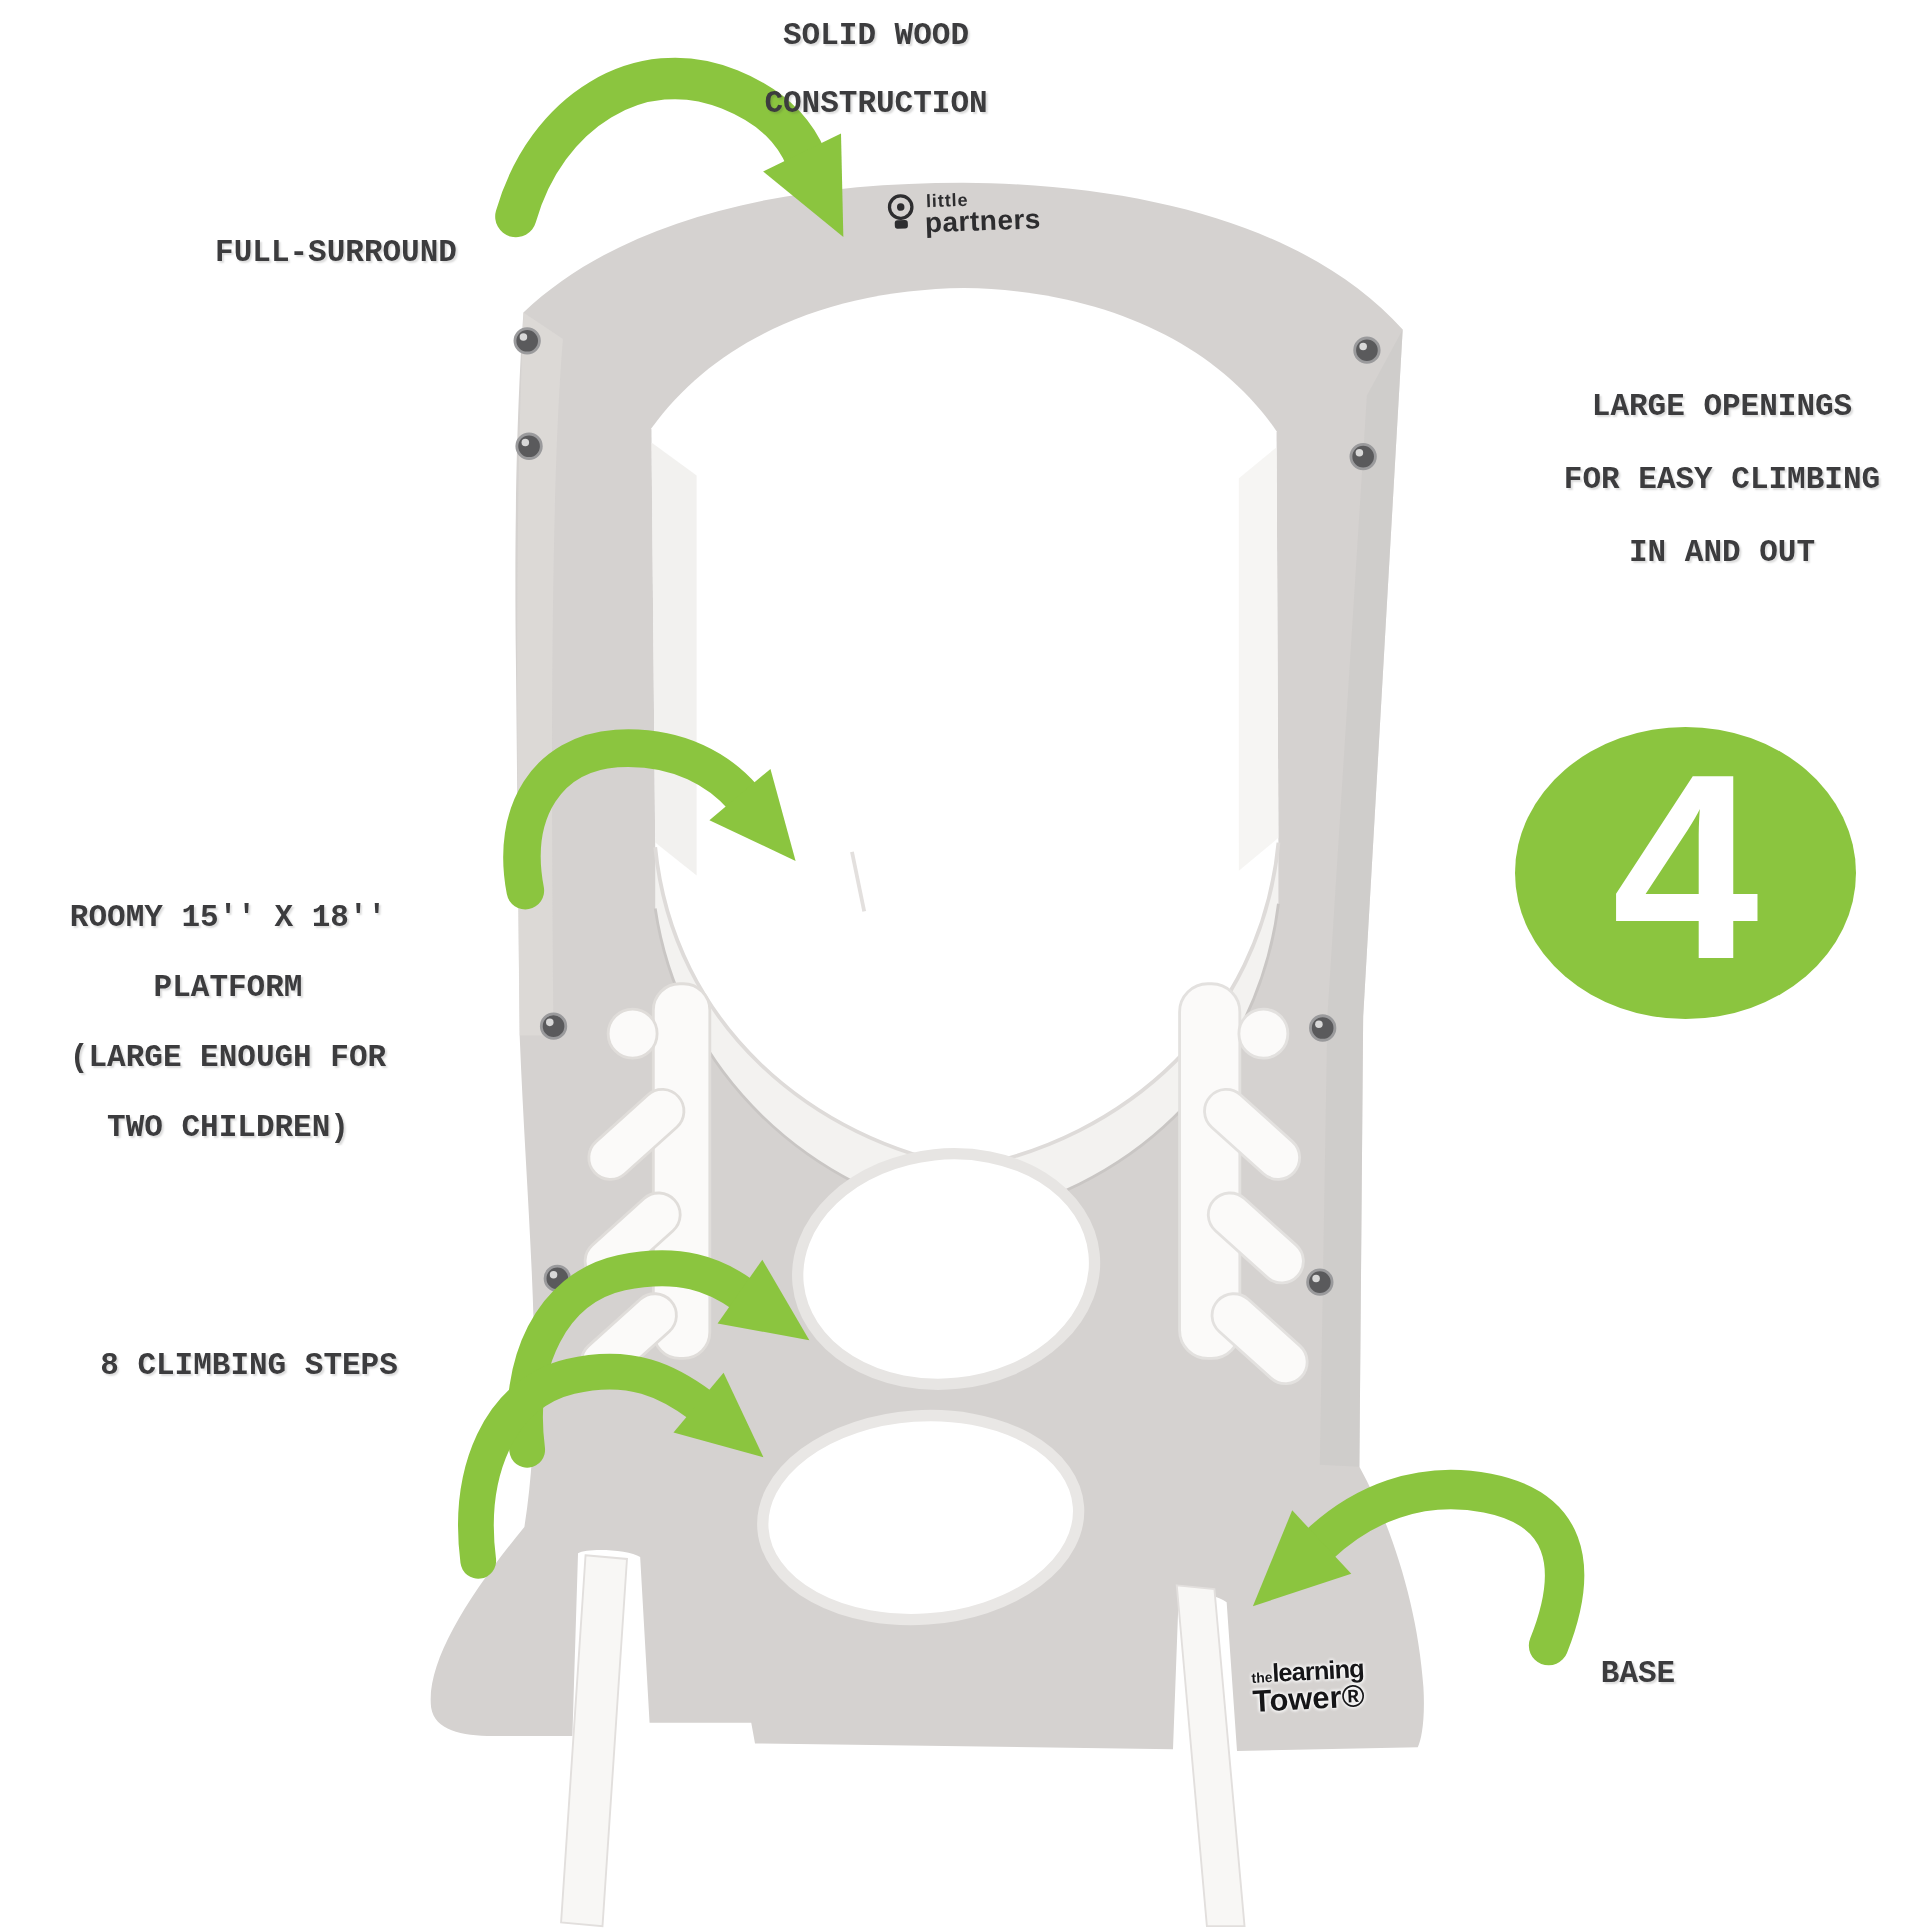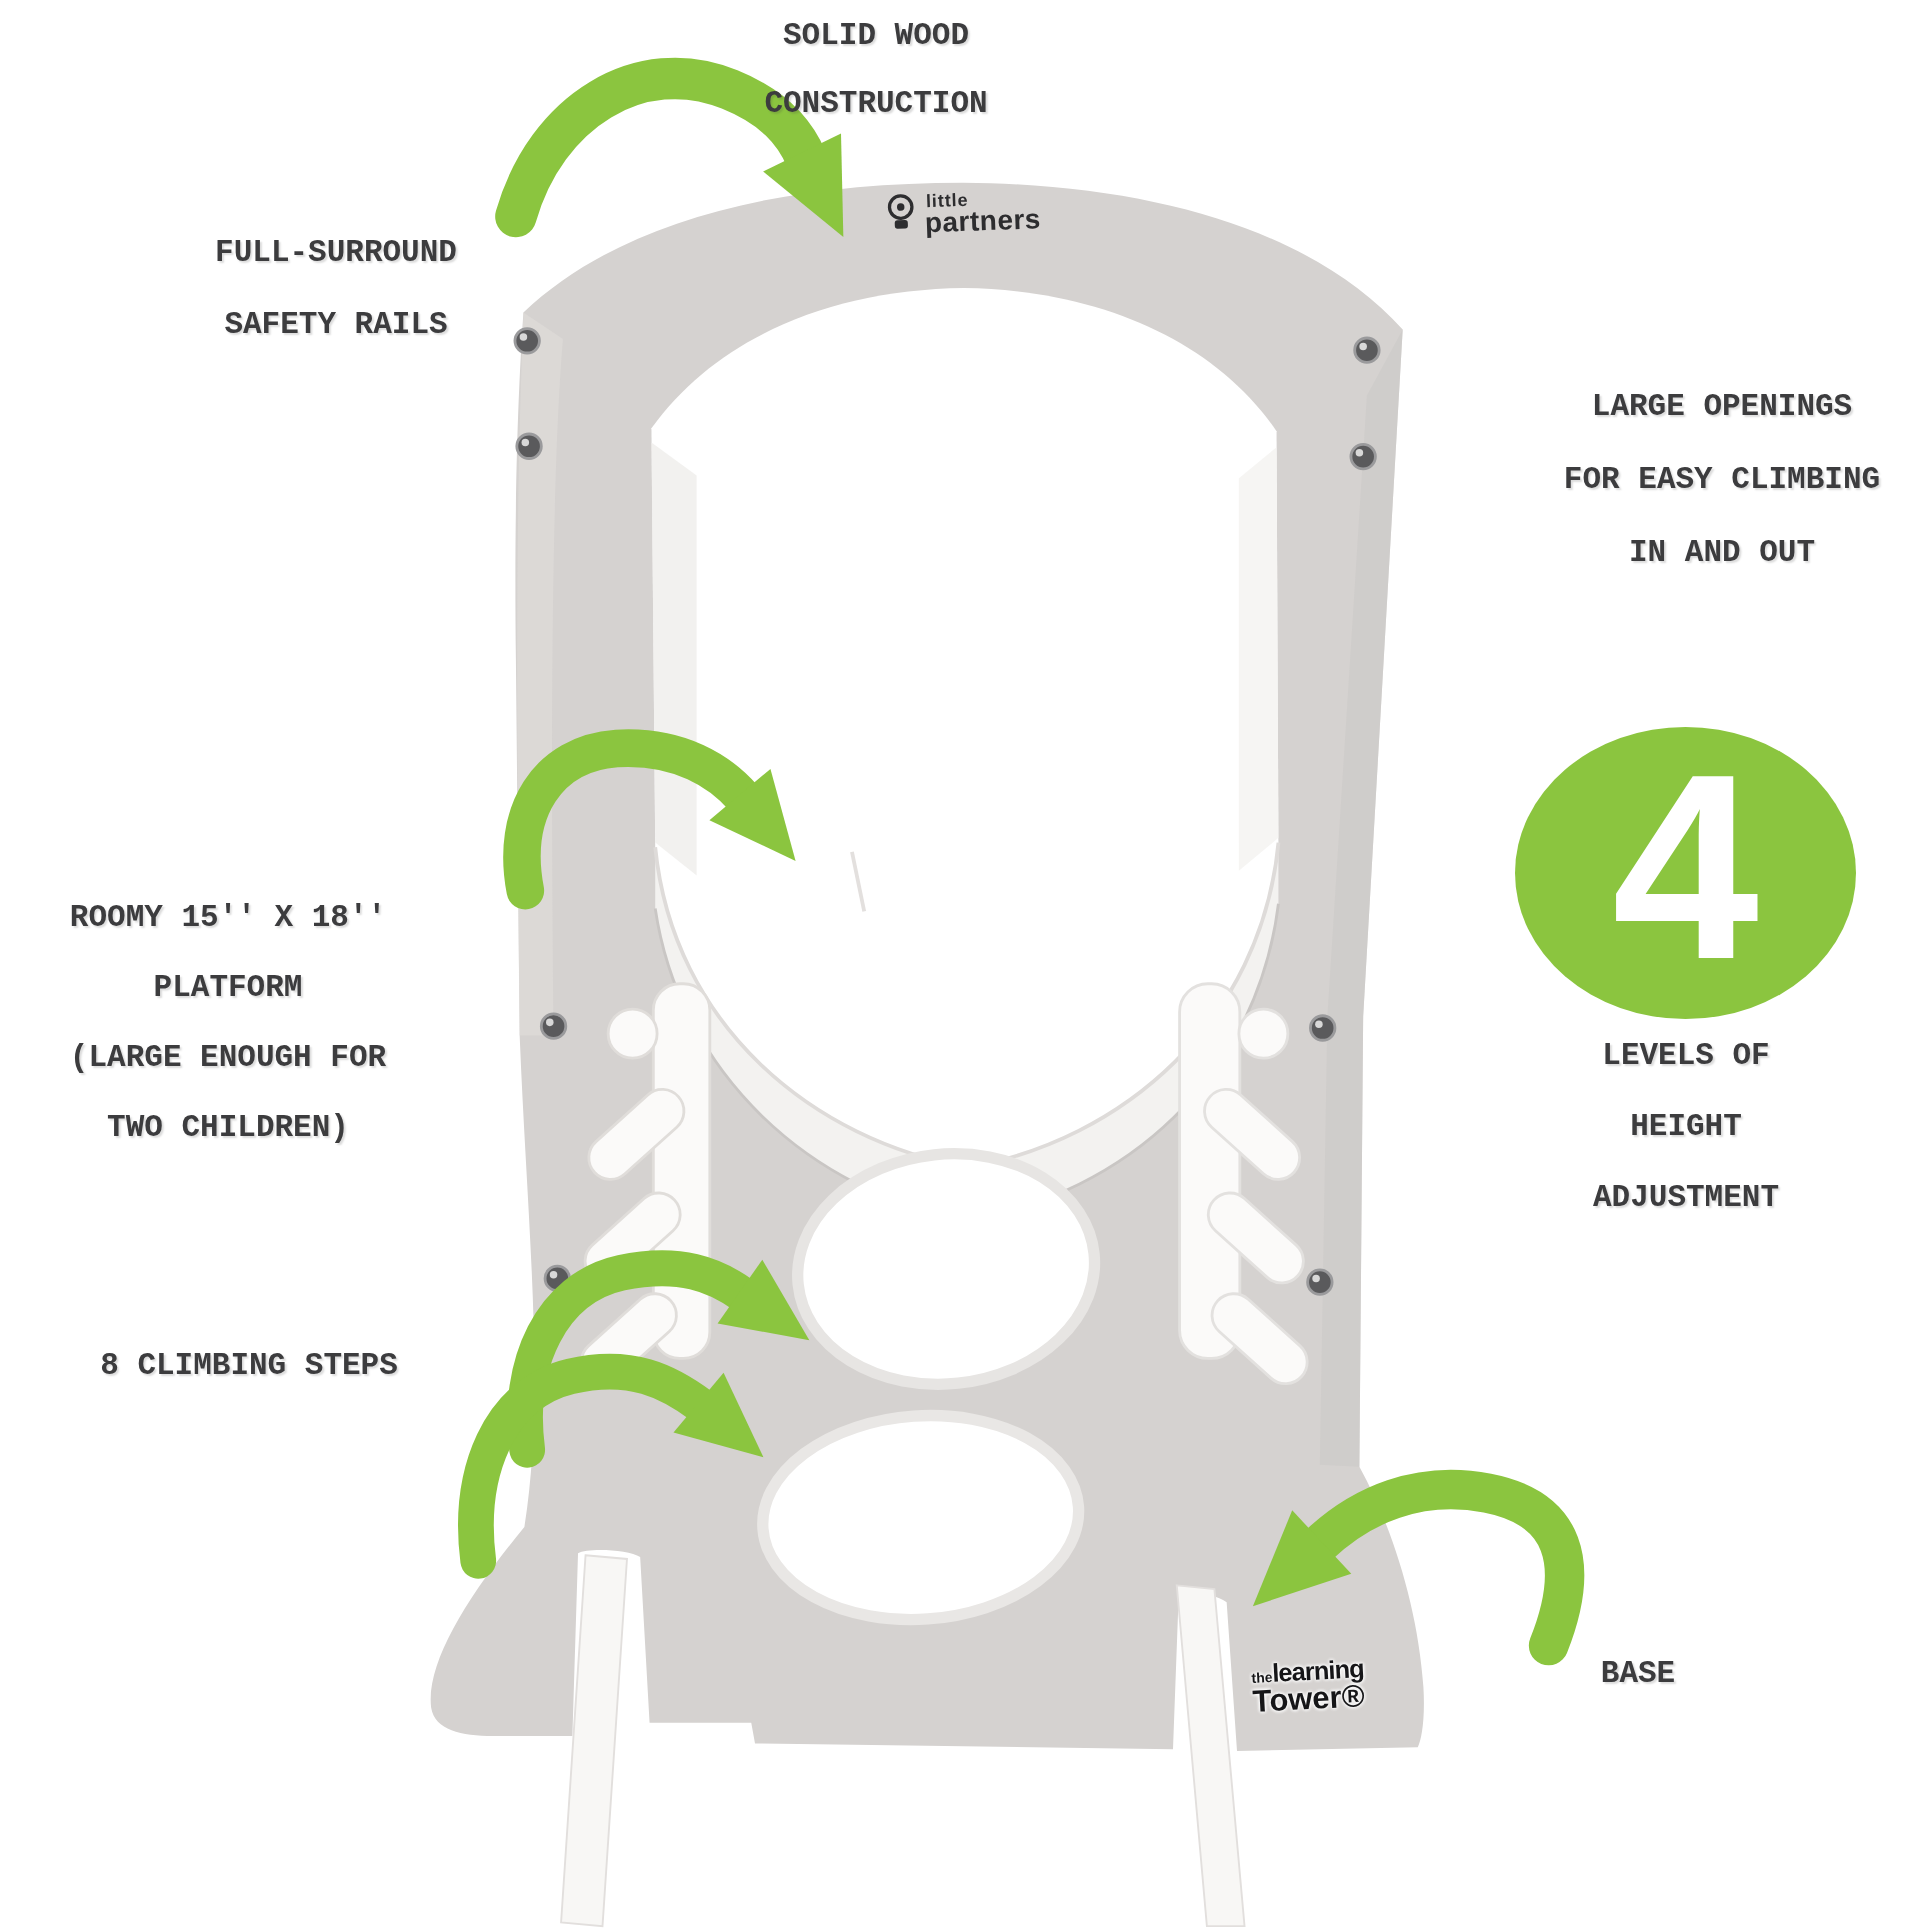--- a/index.html
+++ b/index.html
@@ -202,21 +202,20 @@
     </g>
   </svg>
 
   <div class="ann" id="ann-solid">
     <span>SOLID WOOD</span>
     <span>CONSTRUCTION</span>
   </div>
 
   <div class="ann" id="ann-rails">
     <span>FULL-SURROUND</span>
-    <span>SAFETY RAILS</span>
   </div>
 
   <div class="ann" id="ann-openings">
     <span>LARGE OPENINGS</span>
     <span>FOR EASY CLIMBING</span>
     <span>IN AND OUT</span>
   </div>
 
   <div class="ann" id="ann-platform">
     <span>ROOMY 15'' X 18''</span>
@@ -226,25 +225,20 @@
   </div>
 
   <div class="ann" id="ann-steps">
     <span>8 CLIMBING STEPS</span>
   </div>
 
   <div class="badge">
     <div class="badge-num">4</div>
   </div>
 
-  <div class="ann" id="ann-levels">
-    <span>LEVELS OF</span>
-    <span>HEIGHT</span>
-    <span>ADJUSTMENT</span>
-  </div>
 
   <div class="ann" id="ann-base">
     <span>BASE</span>
   </div>
 
 
   <div class="logo-lp">
     <span>
       <svg width="36" height="43" viewBox="0 0 38 46">
         <circle cx="19" cy="16" r="12" fill="none" stroke="#2d2d2f" stroke-width="3.5"></circle>

